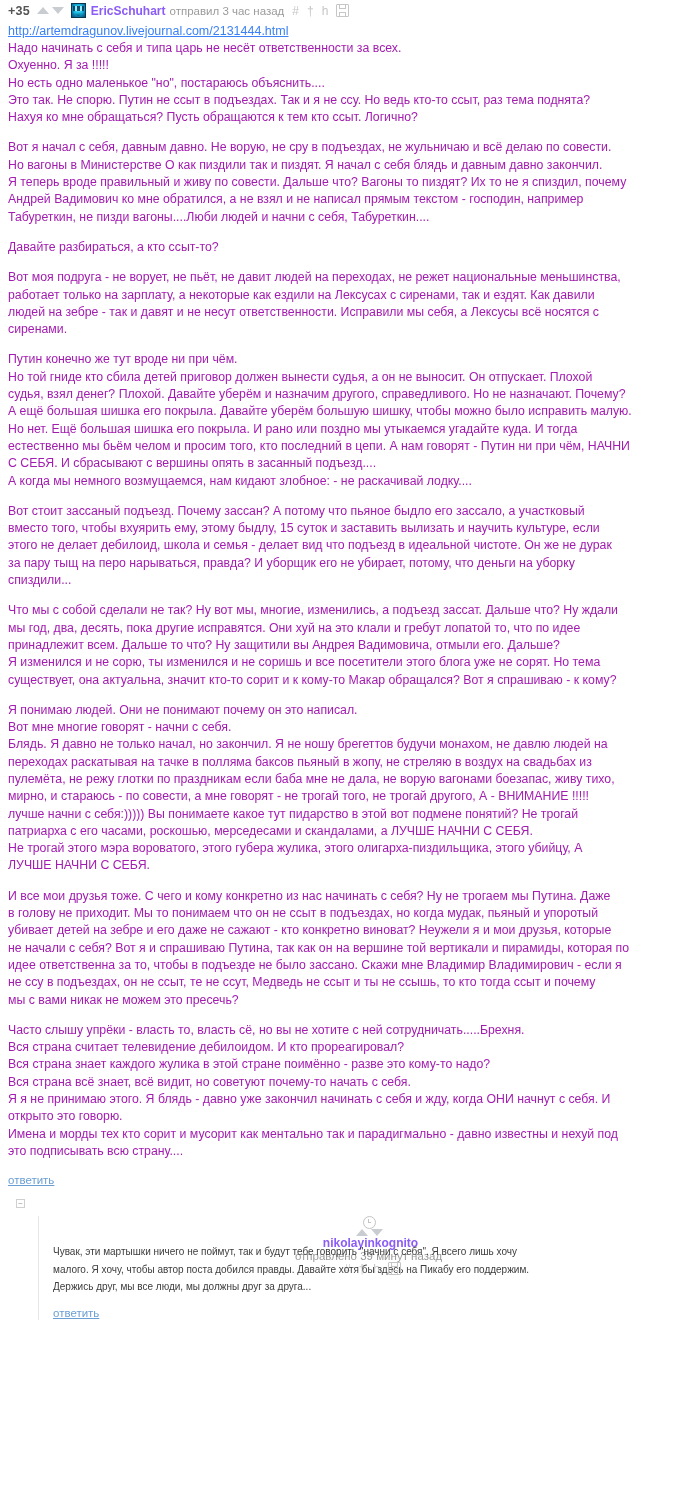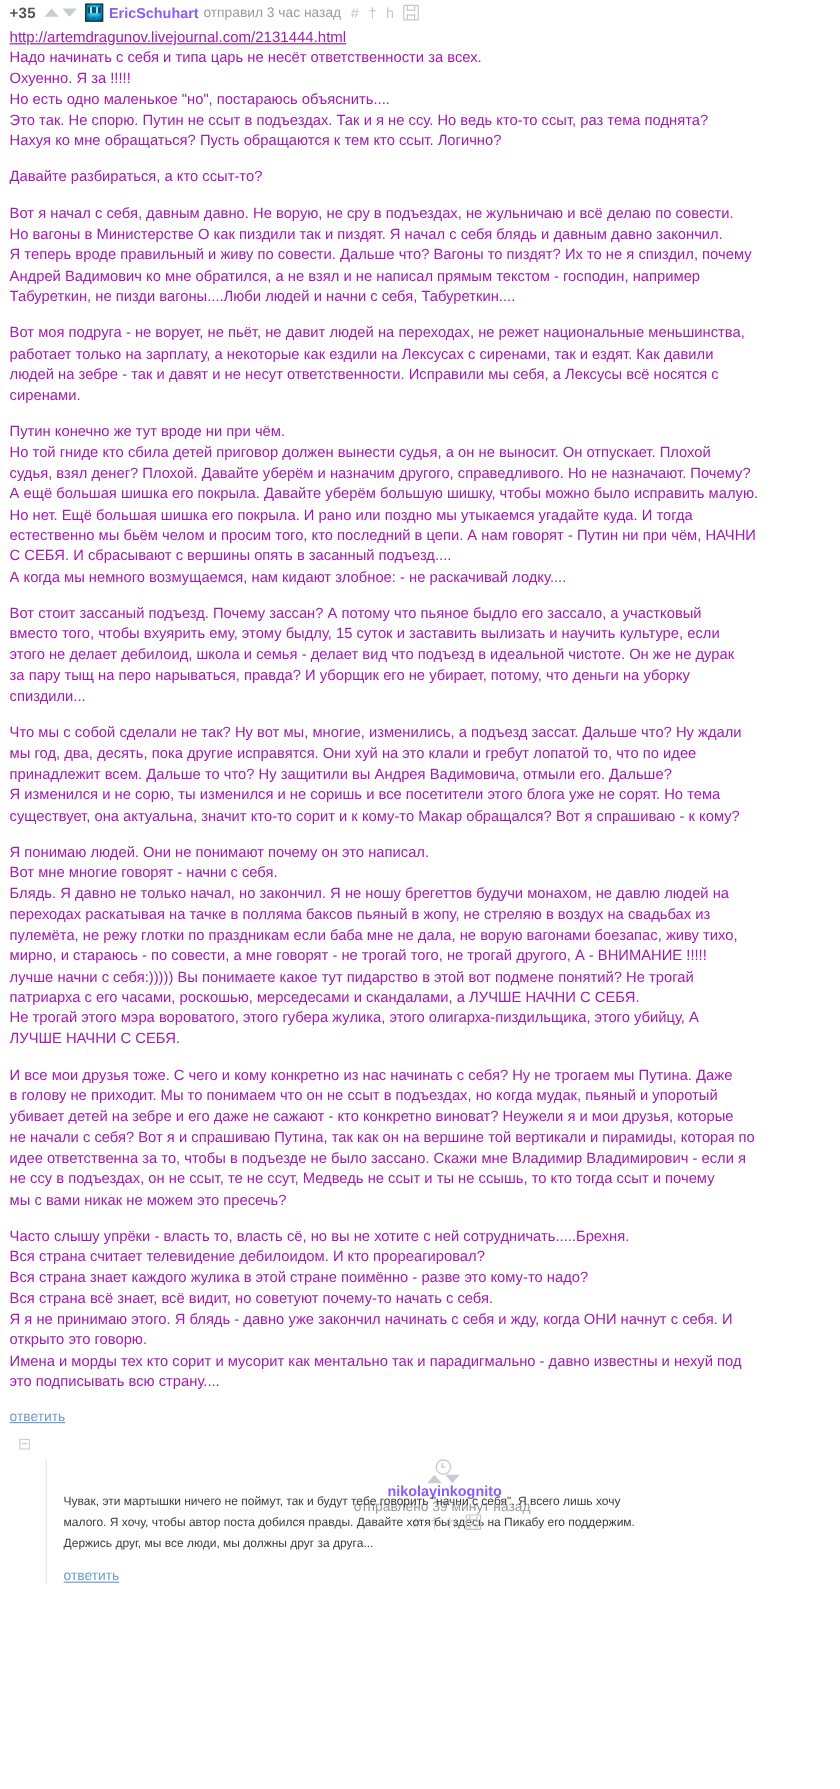--- a/index.html
+++ b/index.html
@@ -114,21 +114,21 @@
     position:absolute; left:2px; bottom:0; right:2px; height:4px;
     border:1px solid #c6c6c6; border-bottom:none;
     box-sizing:border-box;
   }
 
   
   .comment-body {
     padding: 2px 8px 0 8px;
   }
   .link {
-    color: #a21caf;
+    color: #3b82f6;
     text-decoration: underline;
     font-size: 12.5px;
     display: inline-block;
     margin-bottom: 2px;
     cursor: pointer;
   }
   p.para {
     margin: 0 0 13px 0;
     line-height: 17.3px;
     font-size: 12.3px;
@@ -219,26 +219,26 @@
 </div>
 
 <div class="comment-body">
   <a class="link" href="#">http://artemdragunov.livejournal.com/2131444.html</a>
 
   <p class="para">Надо начинать с себя и типа царь не несёт ответственности за всех.
 Охуенно. Я за !!!!!
 Но есть одно маленькое "но", постараюсь объяснить....
 Это так. Не спорю. Путин не ссыт в подъездах. Так и я не ссу. Но ведь кто-то ссыт, раз тема поднята?
 Нахуя ко мне обращаться? Пусть обращаются к тем кто ссыт. Логично?</p>
-  <p class="para">Давайте разбираться, а кто ссыт-то?</p>
   <p class="para">Вот я начал с себя, давным давно. Не ворую, не сру в подъездах, не жульничаю и всё делаю по совести.
 Но вагоны в Министерстве О как пиздили так и пиздят. Я начал с себя блядь и давным давно закончил.
 Я теперь вроде правильный и живу по совести. Дальше что? Вагоны то пиздят? Их то не я спиздил, почему
 Андрей Вадимович ко мне обратился, а не взял и не написал прямым текстом - господин, например
 Табуреткин, не пизди вагоны....Люби людей и начни с себя, Табуреткин....</p>
+  <p class="para">Давайте разбираться, а кто ссыт-то?</p>
   <p class="para">Вот моя подруга - не ворует, не пьёт, не давит людей на переходах, не режет национальные меньшинства,
 работает только на зарплату, а некоторые  как ездили на Лексусах с сиренами, так и ездят. Как давили
 людей на зебре - так и давят и не несут ответственности.  Исправили мы себя, а Лексусы всё носятся с
 сиренами.</p>
   <p class="para">Путин конечно же тут вроде ни при чём.
 Но той гниде кто сбила детей приговор должен вынести судья, а он не выносит. Он отпускает. Плохой
 судья, взял денег? Плохой. Давайте уберём и назначим другого, справедливого. Но не назначают. Почему?
 А ещё большая шишка его покрыла. Давайте уберём большую шишку, чтобы можно было исправить малую.
 Но нет. Ещё большая шишка его покрыла. И рано или поздно мы утыкаемся угадайте куда. И тогда
 естественно мы бьём челом и просим того, кто последний в цепи. А нам говорят - Путин ни при чём, НАЧНИ

